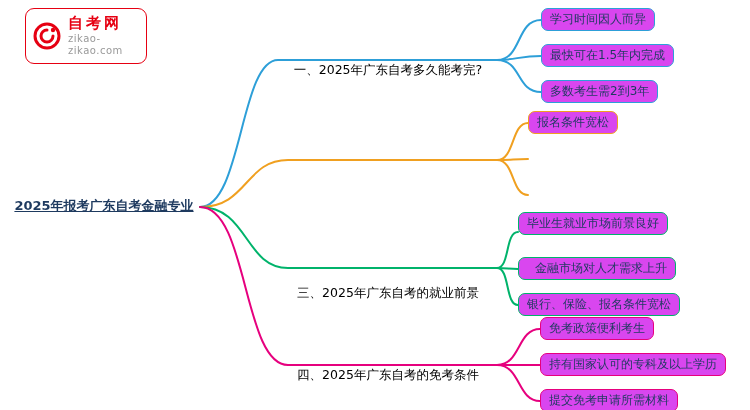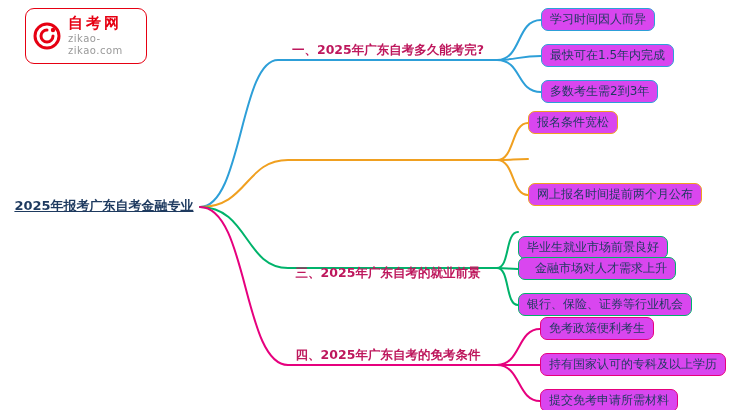--- a/index.html
+++ b/index.html
@@ -12,21 +12,21 @@
     border-radius:9px;display:flex;align-items:center;gap:6px;padding:0 6px;box-sizing:border-box;background:#fff;}
   .logo-icon{flex:0 0 auto;}
   .logo-text{display:flex;flex-direction:column;line-height:1.25;}
   .logo-title{color:#e60012;font-weight:bold;font-size:15px;letter-spacing:3px;}
   .logo-subtitle{color:#999;font-size:10px;letter-spacing:.5px;}
 
   .root{position:absolute;left:8px;top:197px;width:192px;text-align:center;
     font-size:13px;font-weight:600;color:#1e3a5f;line-height:17px;}
 
   .branch-label{position:absolute;left:279px;width:218px;height:19px;line-height:19px;
-    text-align:center;font-size:12.5px;font-weight:700;color:#be185d;white-space:nowrap;}
+    text-align:center;font-size:12.5px;font-weight:400;color:#000000;white-space:nowrap;margin-top:20px;}
 
   .leaf{position:absolute;background:#d946ef;border:1.5px solid #888;border-radius:7px;
     padding:3px 8px;font-size:12px;line-height:15px;color:#1e3a5f;white-space:nowrap;box-sizing:border-box;}
 </style>
 </head>
 <body>
 
 <div class="canvas">
 
   <svg class="links" width="750" height="410" viewBox="0 0 750 410">
@@ -68,23 +68,22 @@
 
   <div class="branch-label" style="top:40px;">一、2025年广东自考多久能考完?</div>
   <div class="branch-label" style="top:263px;">三、2025年广东自考的就业前景</div>
   <div class="branch-label" style="top:345px;">四、2025年广东自考的免考条件</div>
 
   <div class="leaf" style="left: 541px; top: 8px; border-color: rgb(45, 159, 216);">学习时间因人而异</div>
   <div class="leaf" style="left: 541px; top: 44px; border-color: rgb(45, 159, 216);">最快可在1.5年内完成</div>
   <div class="leaf" style="left: 541px; top: 80px; border-color: rgb(45, 159, 216);">多数考生需2到3年</div>
 
   <div class="leaf" style="left: 528px; top: 111px; border-color: rgb(240, 160, 32);">报名条件宽松</div>
-  <div class="leaf" style="left: 528px; top: 183px; border-color: rgb(240, 160, 32);">网上报名时间提前两个月公布</div>
 
-  <div class="leaf" style="left: 518px; top: 236px; border-color: rgb(0, 179, 107);">毕业生就业市场前景良好</div>
+  <div class="leaf" style="left: 518px; top: 212px; border-color: rgb(0, 179, 107);">毕业生就业市场前景良好</div>
   <div class="leaf" style="left: 518px; top: 257px; border-color: rgb(0, 179, 107); padding-left: 16px;">金融市场对人才需求上升</div>
-  <div class="leaf" style="left: 518px; top: 293px; border-color: rgb(0, 179, 107);">银行、保险、证券等行业机会</div>
+  <div class="leaf" style="left: 518px; top: 293px; border-color: rgb(0, 179, 107);">银行、保险、报名条件宽松</div>
 
   <div class="leaf" style="left: 540px; top: 353px; border-color: rgb(230, 0, 126);">持有国家认可的专科及以上学历</div>
   <div class="leaf" style="left: 540px; top: 317px; border-color: rgb(230, 0, 126);">免考政策便利考生</div>
   <div class="leaf" style="left: 540px; top: 389px; border-color: rgb(230, 0, 126);">提交免考申请所需材料</div>
 
 </div>
 
 </body></html>

